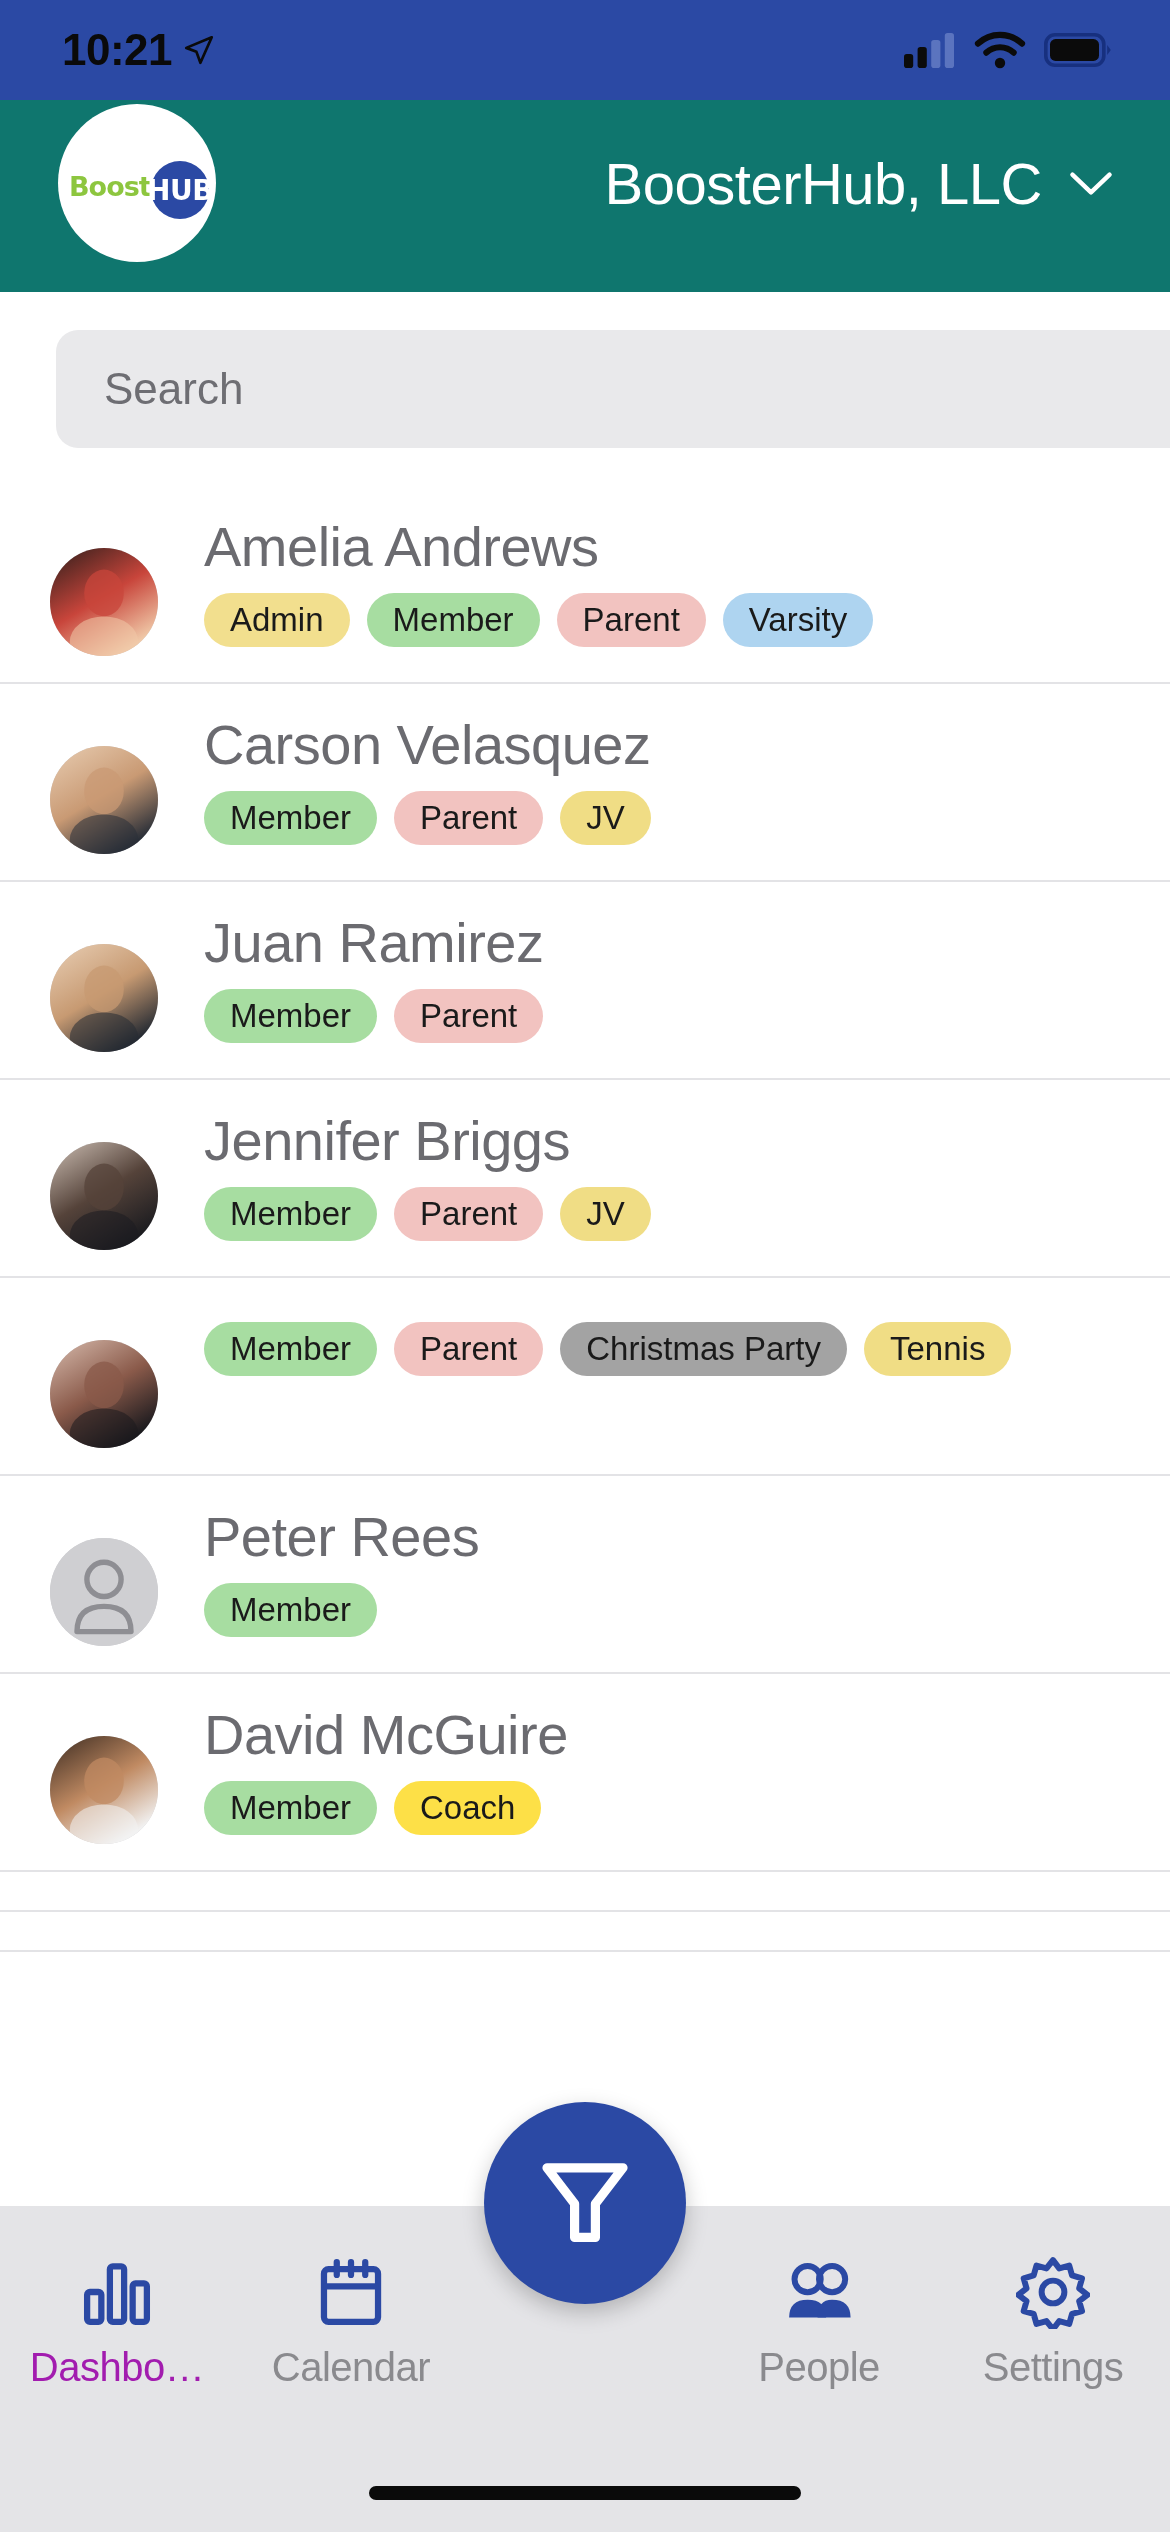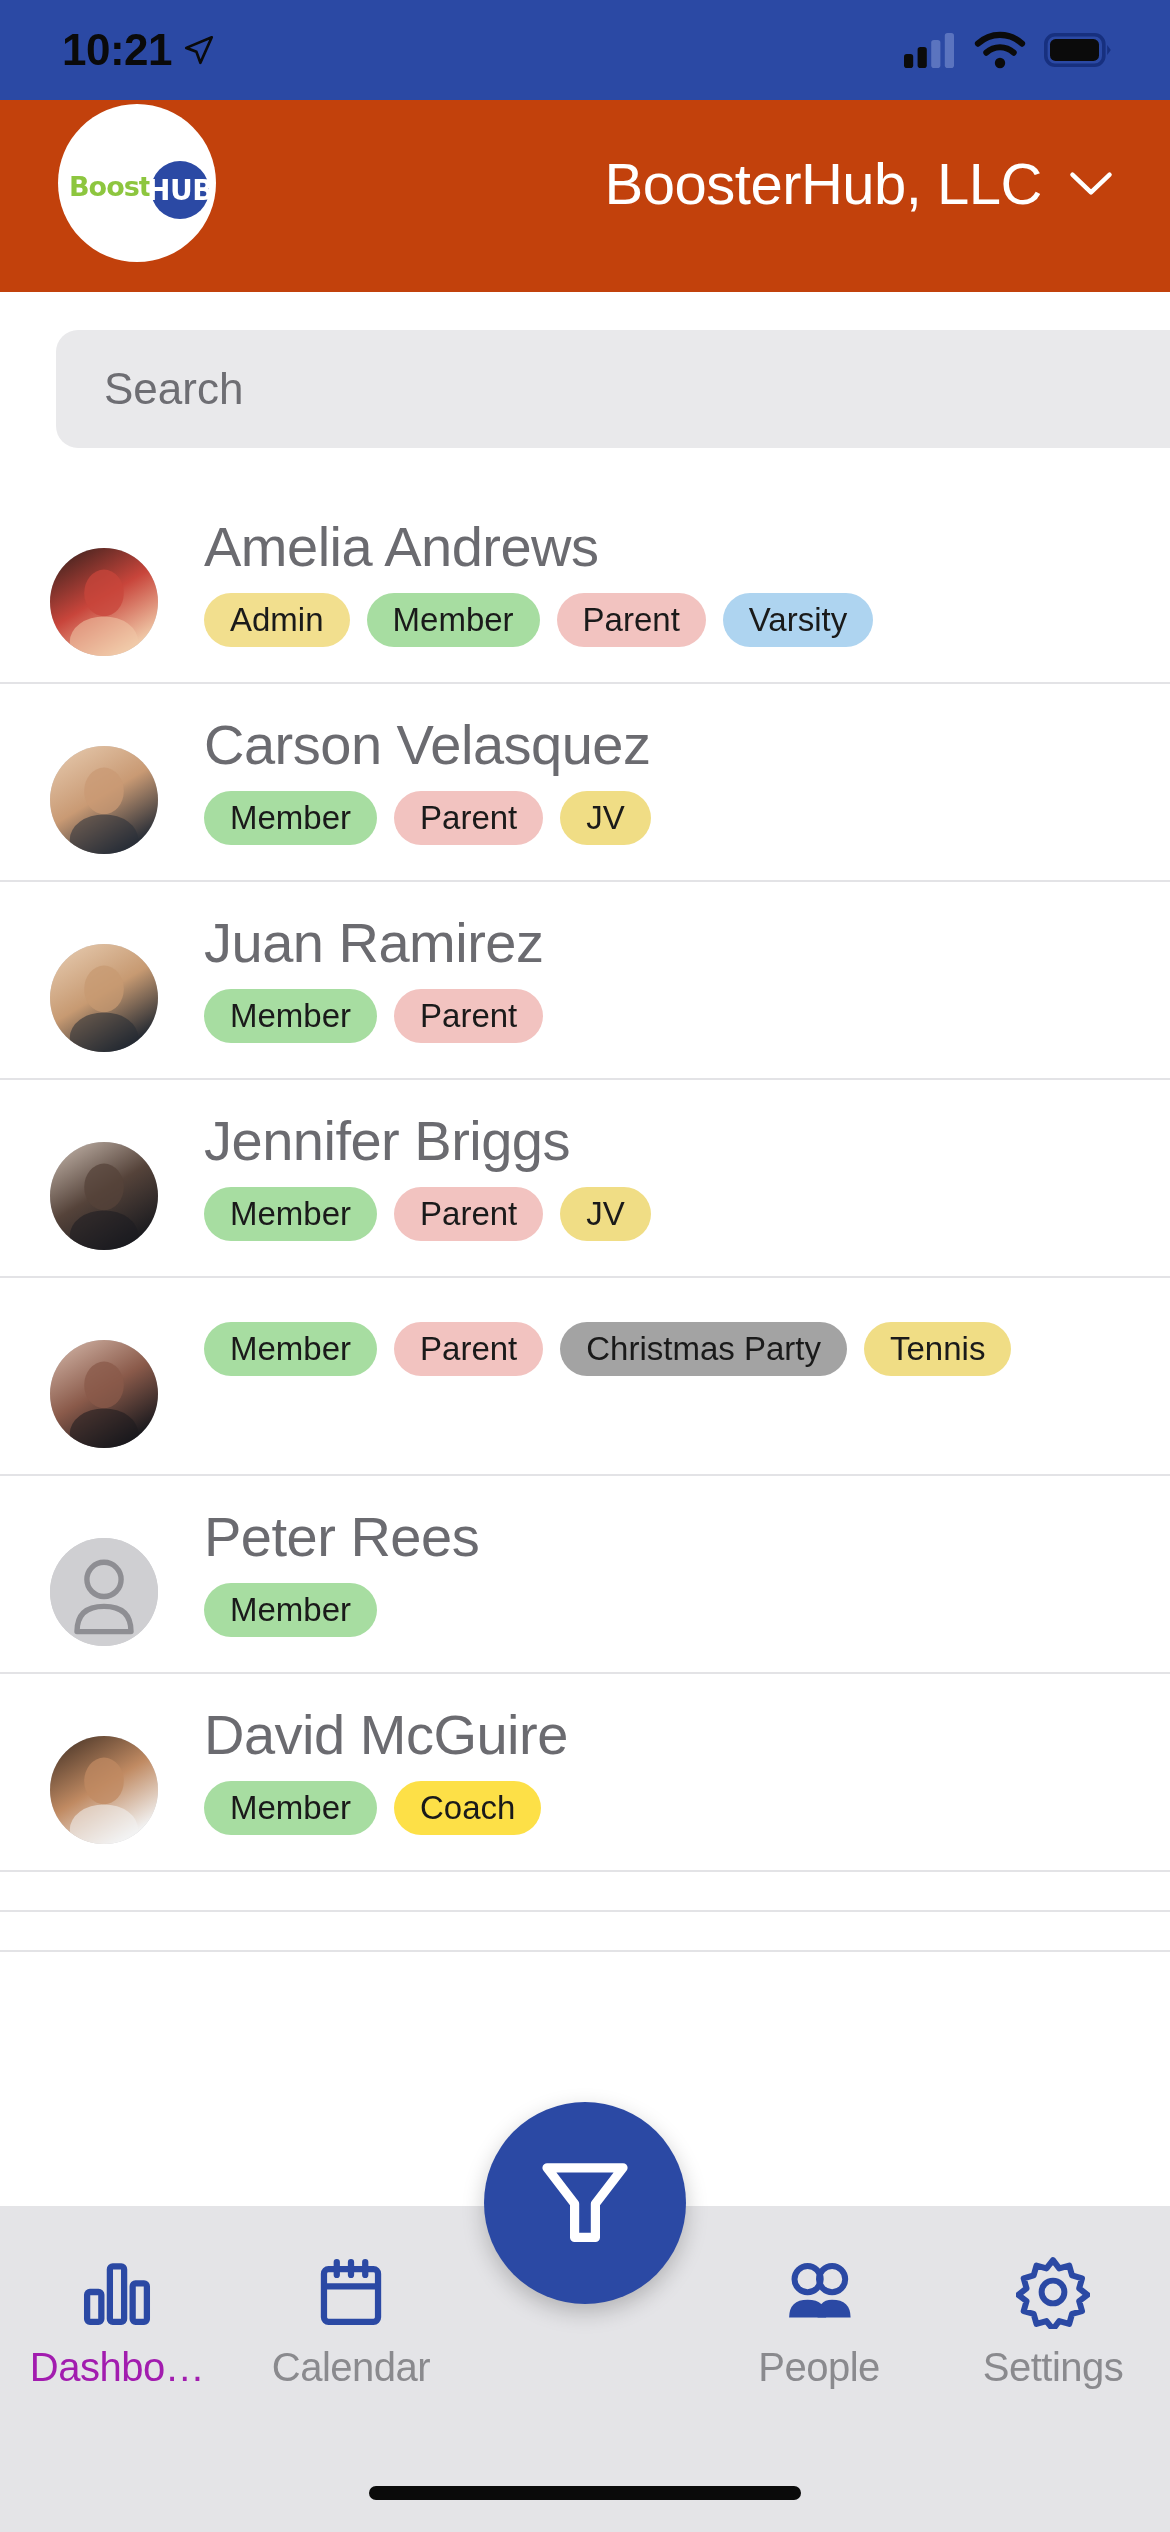--- a/index.html
+++ b/index.html
@@ -19,21 +19,21 @@
     padding:0 58px 0 62px;
   }
   .sb-left { display:flex; align-items:center; gap:10px; }
   .sb-time { font-size:44px; font-weight:600; color:#0a0a0a; letter-spacing:-0.5px; }
   .sb-loc { display:block; width:34px; height:34px; }
   .sb-right { display:flex; align-items:center; gap:18px; }
 
   
   .header {
     position:absolute; top:0; left:0; width:1170px; height:292px;
-    background:#c2410c;
+    background:#0f766e;
   }
   .logo-circle {
     position:absolute; left:58px; top:104px;
     width:158px; height:158px; border-radius:50%;
     background:#ffffff;
     display:flex; align-items:center; justify-content:center;
     overflow:hidden;
   }
   .logo-inner { position:relative; width:140px; height:48px; }
   .logo-booster {

